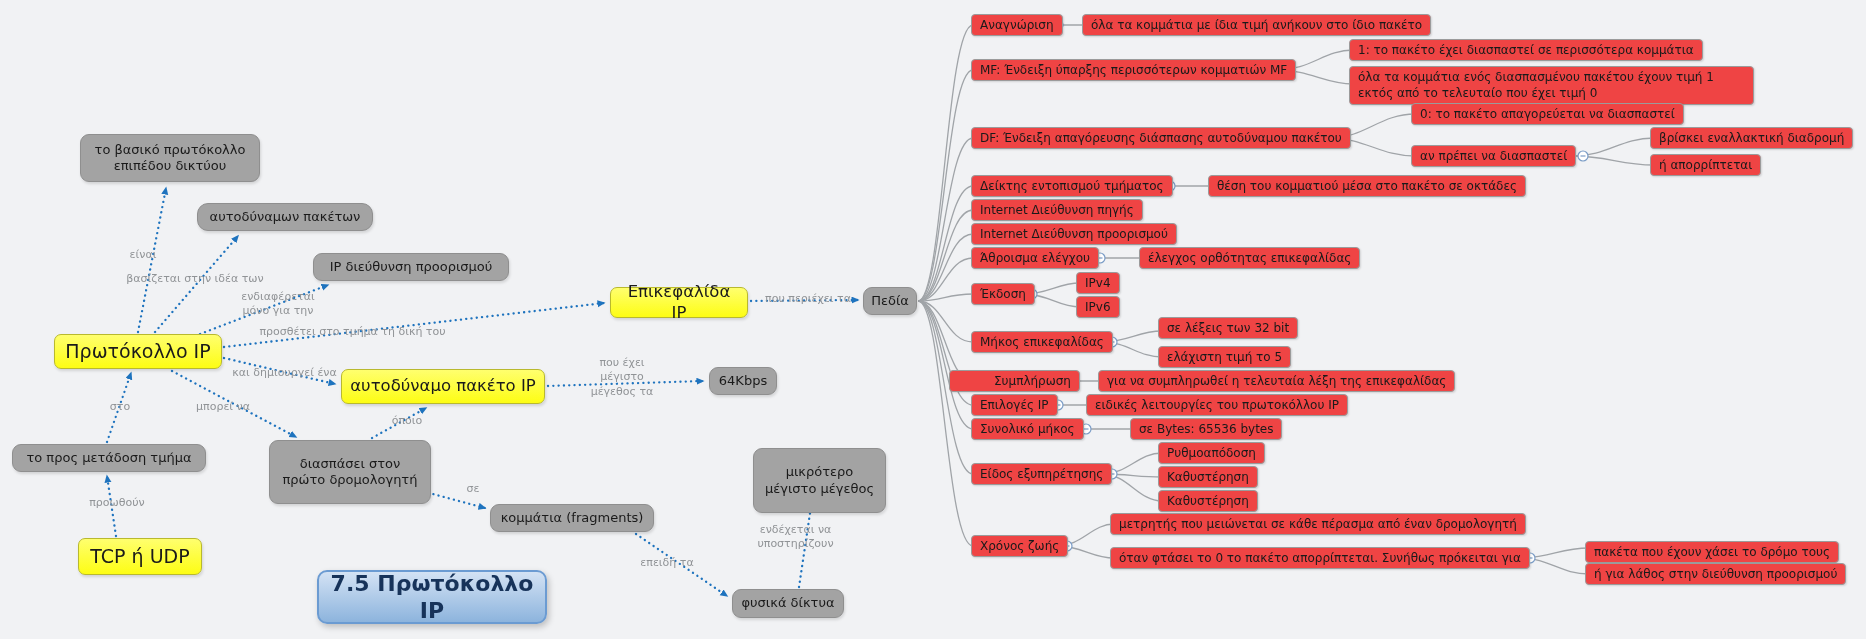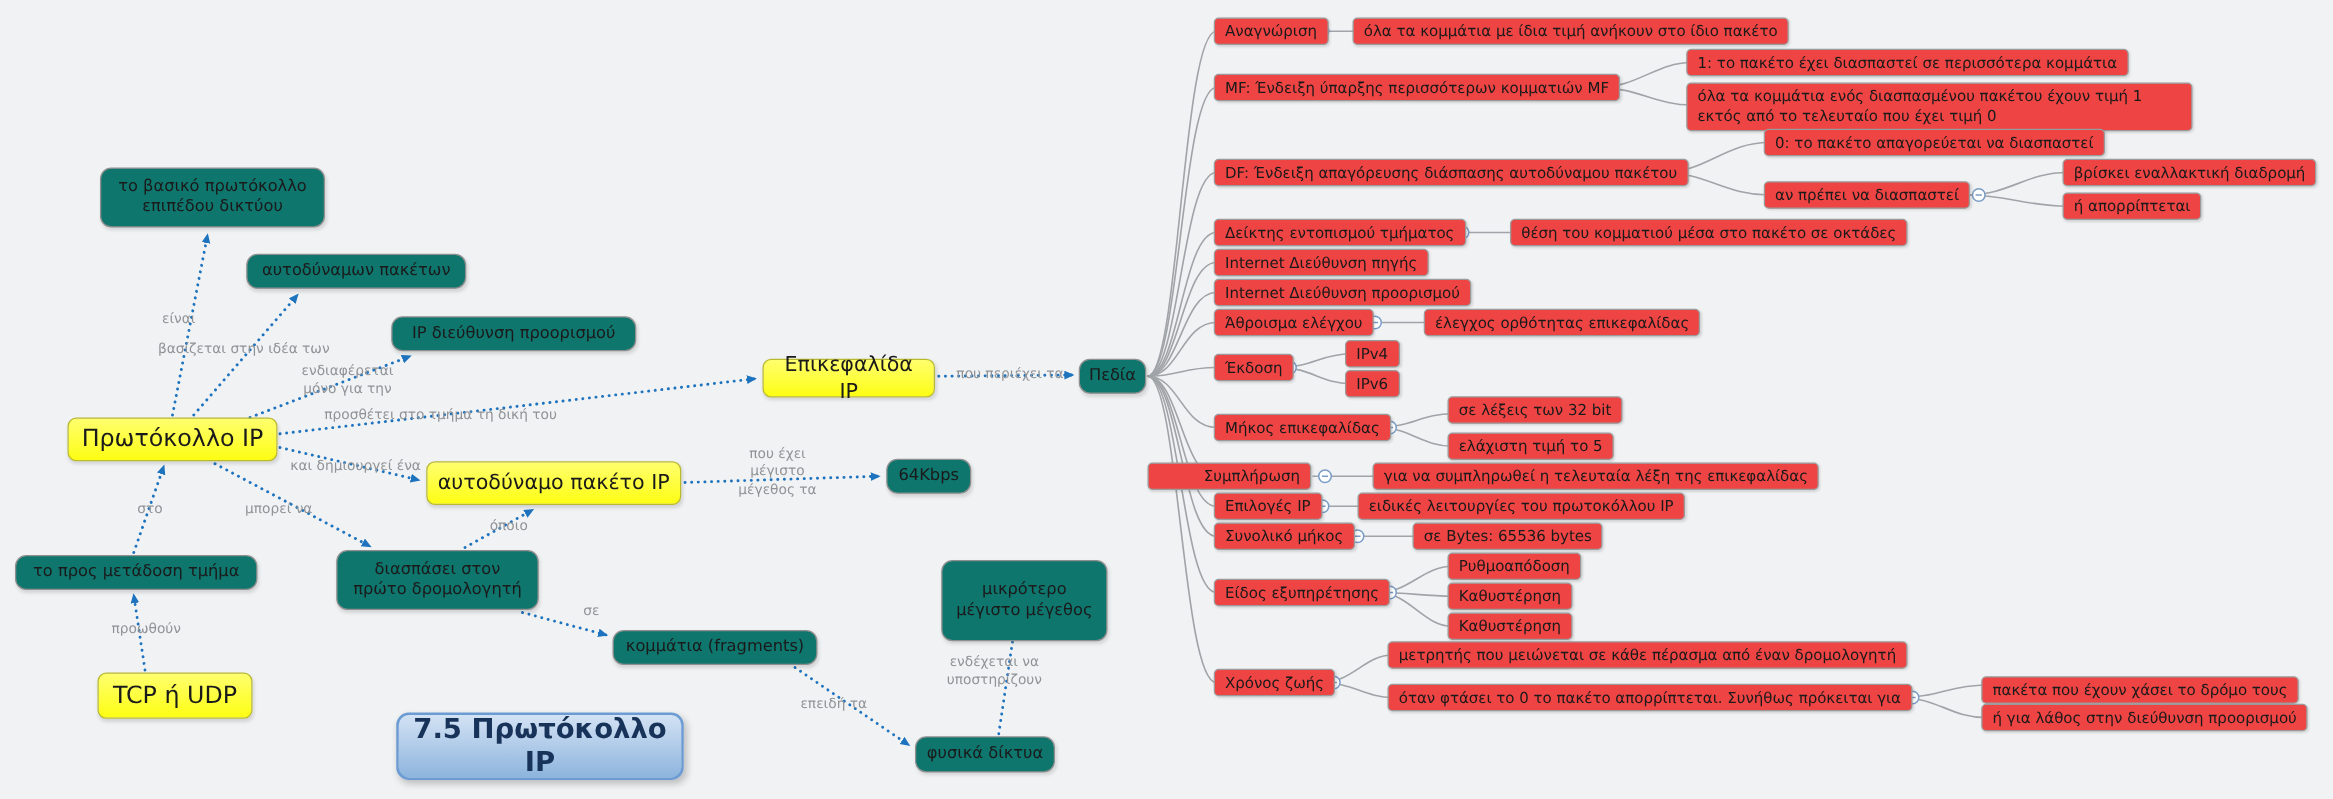--- a/index.html
+++ b/index.html
@@ -1,20 +1,20 @@
 <!DOCTYPE html>
 <html><head>
 <meta charset="utf-8">
 <style>
   html,body{margin:0;padding:0;background:#f1f2f4;}
   .canvas{position:relative;width:1866px;height:639px;background:#f1f2f4;
           font-family:"DejaVu Sans","Liberation Sans",sans-serif;overflow:hidden;}
   svg.edges{position:absolute;left:0;top:0;width:1866px;height:639px;}
   .node{position:absolute;box-sizing:border-box;display:flex;align-items:center;justify-content:center;
-        text-align:center;background:#0f766e;border:1px solid #8f8f8f;border-radius:9px;
+        text-align:center;background:#a3a3a3;border:1px solid #8f8f8f;border-radius:9px;
         font-size:13px;color:#1a1a1a;padding:2px 8px;line-height:1.25;
         box-shadow:1px 2px 3px rgba(0,0,0,.13);}
   .rnode{position:absolute;box-sizing:border-box;display:flex;align-items:center;
          background:#ef4444;border:1px solid #9b9b9b;border-radius:4px;font-size:12px;color:#1a1a1a;
          padding:1px 8px;height:22px;white-space:nowrap;box-shadow:1px 1px 2px rgba(0,0,0,.13);}
   .rnode.wrap{white-space:normal;height:auto;line-height:1.3;padding:3px 8px;}
   .yellow{background:linear-gradient(180deg,#ffff6e 0%,#fdfd14 100%);border:1px solid #b9b92e;border-radius:7px;}
   .big{font-size:19px;}
   .mid{font-size:16.5px;}
   .root-node{background:linear-gradient(180deg,#d3e2f4 0%,#8db4dd 100%);border:2px solid #6b9bd2;
@@ -122,29 +122,29 @@
       <circle class="cc" cx="1112" cy="474" r="5"></circle>
         <line class="cm" x1="1109.5" y1="474" x2="1114.5" y2="474"></line>
       <circle class="cc" cx="1067" cy="546" r="5"></circle>
         <line class="cm" x1="1064.5" y1="546" x2="1069.5" y2="546"></line>
       <circle class="cc" cx="1530" cy="558" r="5"></circle>
         <line class="cm" x1="1527.5" y1="558" x2="1532.5" y2="558"></line>
     </g>
   </svg>
 
   <div class="node" style="left:80px;top:134px;width:180px;height:48px;">το βασικό πρωτόκολλο επιπέδου δικτύου</div>
-  <div class="node" style="left:197px;top:203px;width:176px;height:28px;">αυτοδύναμων πακέτων</div>
+  <div class="node" style="left:197px;top:203px;width:176px;height:28px;border-radius:11px;">αυτοδύναμων πακέτων</div>
   <div class="node" style="left:313px;top:253px;width:196px;height:28px;">IP διεύθυνση προορισμού</div>
   <div class="node yellow big" style="left:54px;top:334px;width:168px;height:35px;">Πρωτόκολλο IP</div>
   <div class="node yellow mid" style="left:341px;top:369px;width:204px;height:35px;">αυτοδύναμο πακέτο IP</div>
   <div class="node yellow mid" style="left:610px;top:287px;width:138px;height:31px;">Επικεφαλίδα IP</div>
   <div class="node" style="left:863px;top:287px;width:54px;height:28px;text-align:right;">Πεδία</div>
   <div class="node" style="left:709px;top:367px;width:68px;height:28px;">64Kbps</div>
   <div class="node" style="left:12px;top:444px;width:194px;height:28px;">το προς μετάδοση τμήμα</div>
-  <div class="node" style="left:269px;top:440px;width:162px;height:48px;">διασπάσει στον πρώτο δρομολογητή</div>
+  <div class="node" style="left:269px;top:440px;width:162px;height:64px;">διασπάσει στον πρώτο δρομολογητή</div>
   <div class="node" style="left:490px;top:504px;width:164px;height:28px;">κομμάτια (fragments)</div>
   <div class="node" style="left:753px;top:448px;width:133px;height:65px;">μικρότερο μέγιστο μέγεθος</div>
   <div class="node" style="left:732px;top:589px;width:112px;height:29px;">φυσικά δίκτυα</div>
   <div class="node yellow big" style="left:78px;top:538px;width:124px;height:37px;">TCP ή UDP</div>
   <div class="node root-node" style="left:317px;top:570px;width:230px;height:54px;">7.5 Πρωτόκολλο IP</div>
 
   <div class="elabel" style="left:118px;top:248px;width:50px;">είναι</div>
   <div class="elabel" style="left:120px;top:272px;width:150px;">βασίζεται στην ιδέα των</div>
   <div class="elabel" style="left:232px;top:290px;width:92px;">ενδιαφέρεται μόνο για την</div>
   <div class="elabel" style="left:245px;top:325px;width:215px;">προσθέτει στο τμήμα τη δική του</div>
@@ -174,21 +174,21 @@
   <div class="rnode" style="left:971px;top:199px;">Internet Διεύθυνση πηγής</div>
   <div class="rnode" style="left:971px;top:223px;">Internet Διεύθυνση προορισμού</div>
   <div class="rnode" style="left:971px;top:247px;">Άθροισμα ελέγχου</div>
   <div class="rnode" style="left:1139px;top:247px;">έλεγχος ορθότητας επικεφαλίδας</div>
   <div class="rnode" style="left:971px;top:283px;">Έκδοση</div>
   <div class="rnode" style="left:1076px;top:272px;">IPv4</div>
   <div class="rnode" style="left:1076px;top:296px;">IPv6</div>
   <div class="rnode" style="left:971px;top:331px;">Μήκος επικεφαλίδας</div>
   <div class="rnode" style="left:1158px;top:305px;margin-top:12px;">σε λέξεις των 32 bit</div>
   <div class="rnode" style="left:1158px;top:346px;">ελάχιστη τιμή το 5</div>
-  <div class="rnode" style="left:918px;top:370px;padding-left:44px;">Συμπλήρωση</div>
+  <div class="rnode" style="left:949px;top:370px;padding-left:44px;">Συμπλήρωση</div>
   <div class="rnode" style="left:1098px;top:370px;">για να συμπληρωθεί η τελευταία λέξη της επικεφαλίδας</div>
   <div class="rnode" style="left:971px;top:394px;">Επιλογές IP</div>
   <div class="rnode" style="left:1086px;top:394px;">ειδικές λειτουργίες του πρωτοκόλλου IP</div>
   <div class="rnode" style="left:971px;top:418px;">Συνολικό μήκος</div>
   <div class="rnode" style="left:1130px;top:418px;">σε Bytes: 65536 bytes</div>
   <div class="rnode" style="left:971px;top:463px;">Είδος εξυπηρέτησης</div>
   <div class="rnode" style="left:1158px;top:442px;">Ρυθμοαπόδοση</div>
   <div class="rnode" style="left:1158px;top:466px;">Καθυστέρηση</div>
   <div class="rnode" style="left:1158px;top:490px;">Καθυστέρηση</div>
   <div class="rnode" style="left:971px;top:535px;">Χρόνος ζωής</div>

